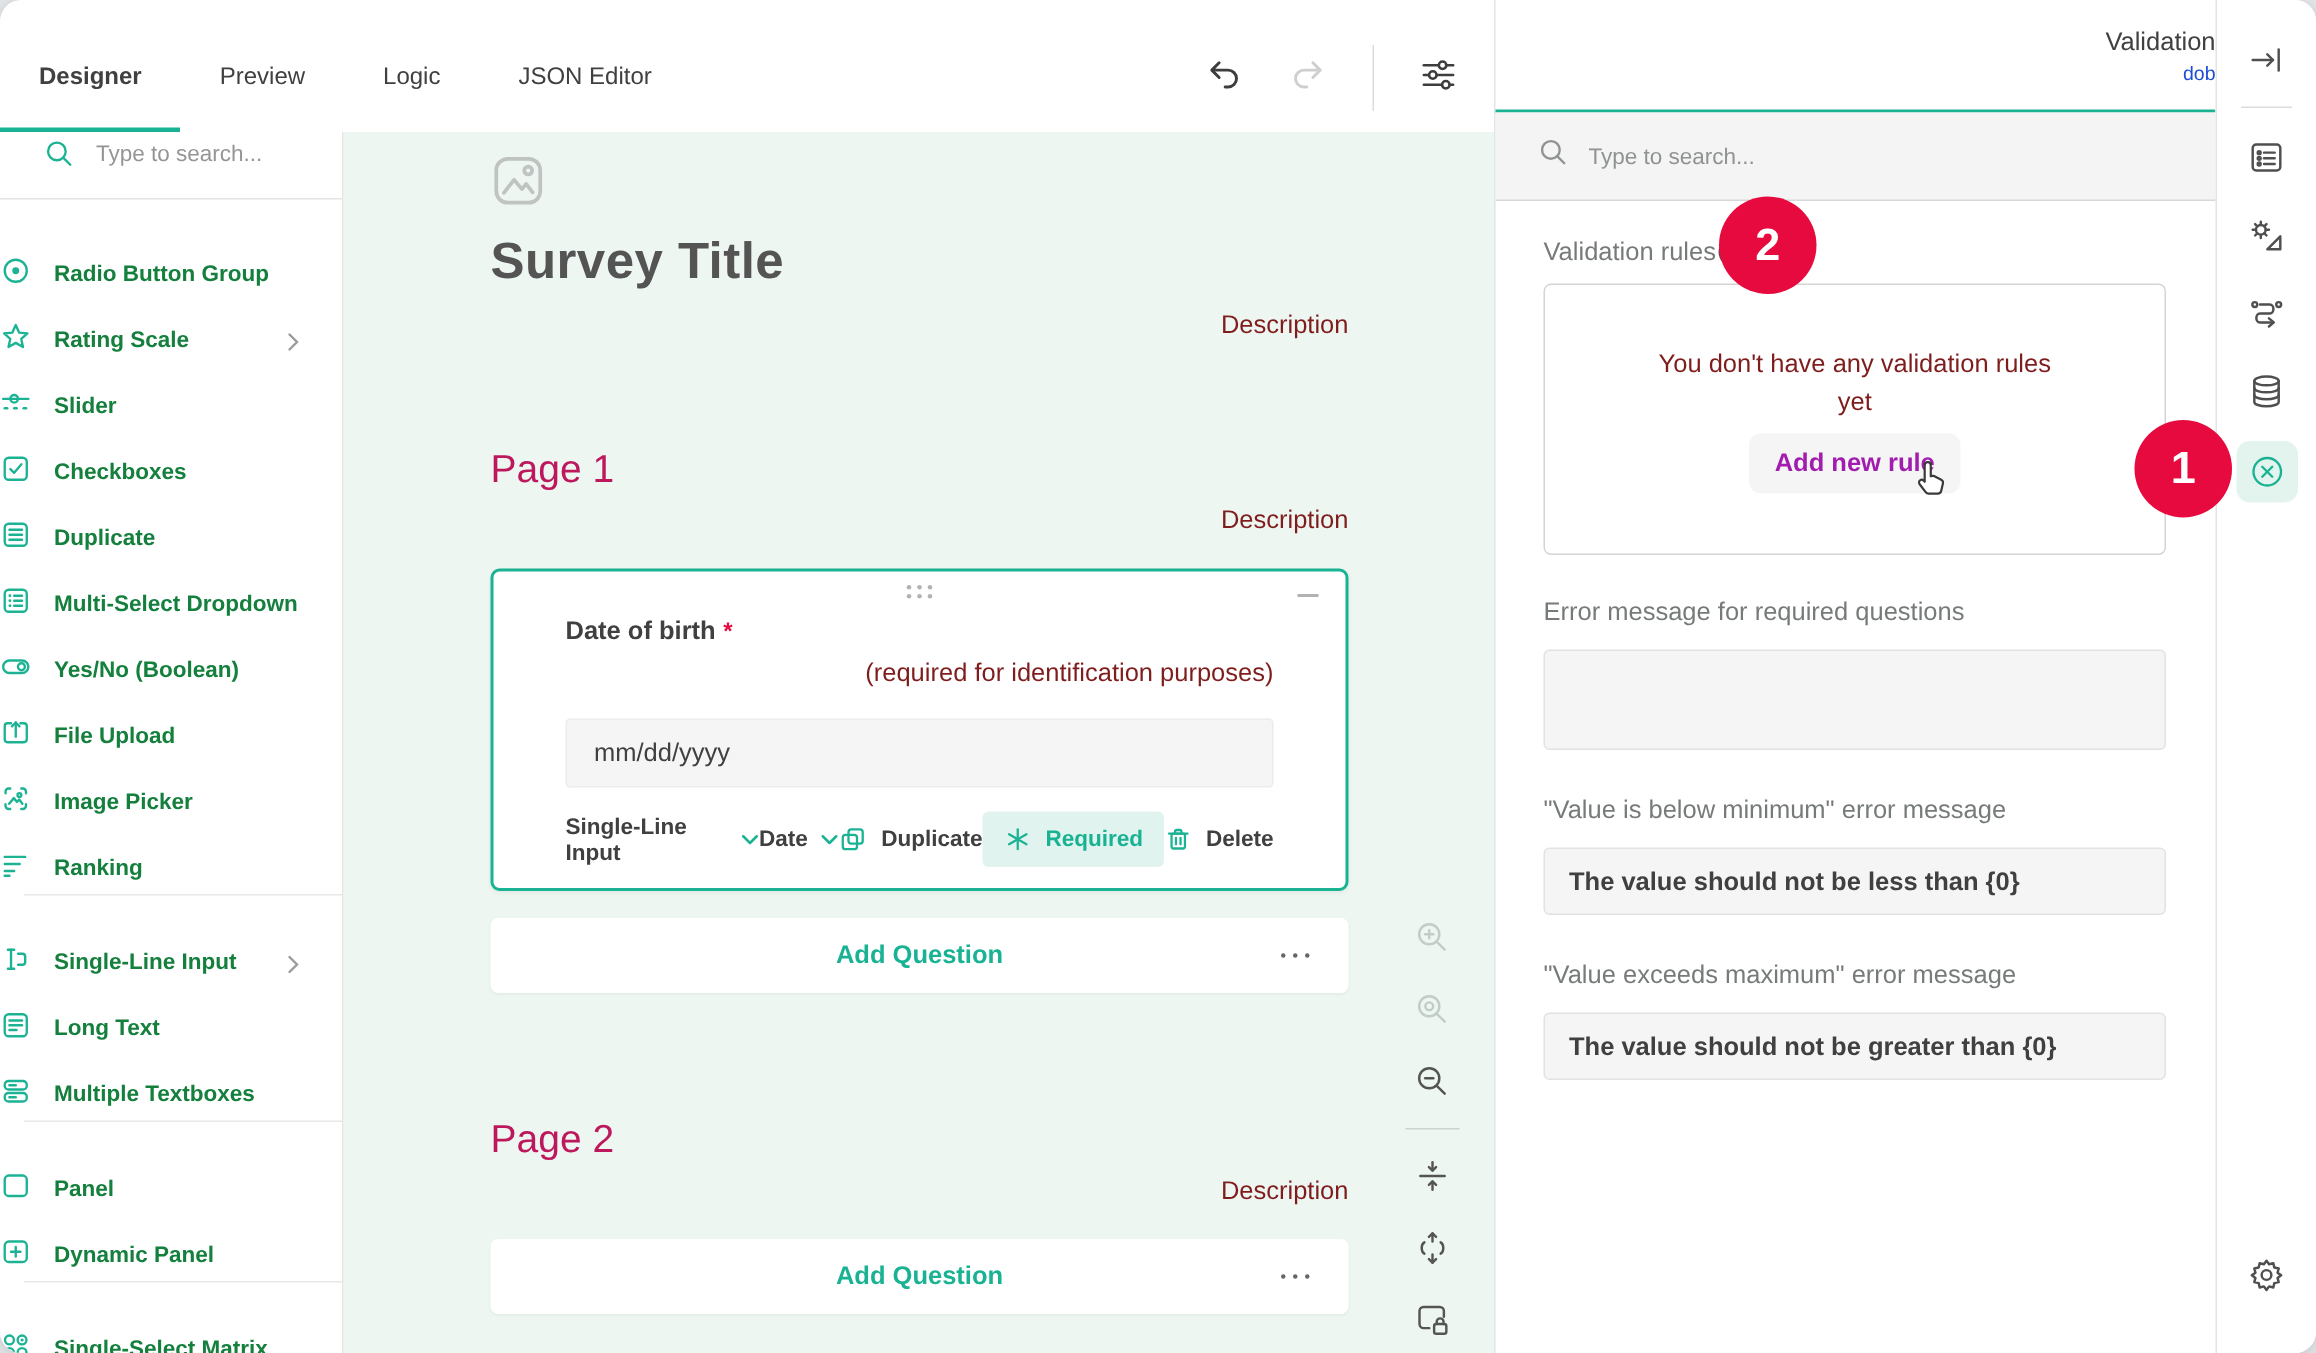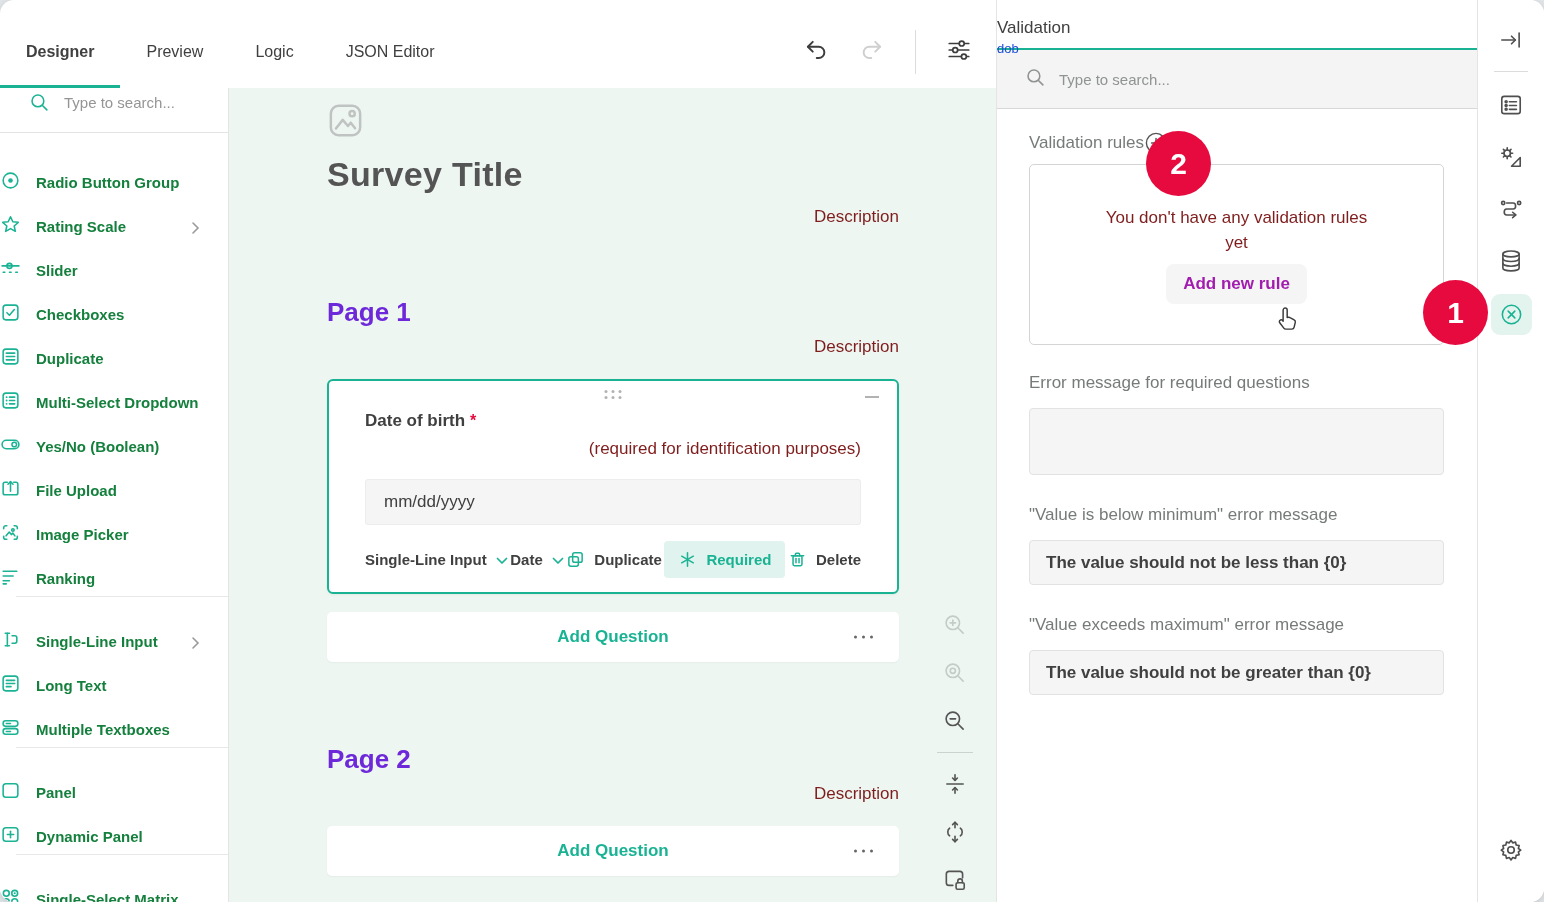--- a/index.html
+++ b/index.html
@@ -36,26 +36,26 @@
   .sicon svg .fil{ fill:#1cb394; stroke:none; }
 
   
   .canvas{ position:absolute; left:229px; top:72px; width:767px; bottom:0; background:#eef6f1; overflow:hidden; }
   .content{ position:absolute; left:98px; top:0; width:572px; }
   .img-ph{ margin-top:30px; width:37px; height:37px; }
   .img-ph svg *{ stroke:#bfc3c2; fill:none; stroke-width:1.6; stroke-linecap:round; stroke-linejoin:round; }
   .survey-title{ margin-top:16px; font-size:34px; font-weight:bold; color:#545454; letter-spacing:.3px; }
   .muted{ color:#7f1d1d; font-size:17px;text-align:right; }
   .survey-desc{ margin-top:13px; }
-  .page-title{ margin-top:70px; font-size:26px; font-weight:bold; color:#6d28d9; }
+  .page-title{ margin-top:70px; font-size:26px; font-weight:normal; color:#be185d; }
   .page-title.second{ margin-top:82px; }
   .page-desc{ margin-top:9px; }
 
   .qcard{ margin-top:22px; background:#fff; border:2px solid #19b394; border-radius:6px;
-    position:relative; padding:30px 36px 14px; box-shadow:0 1px 3px rgba(0,0,0,.05); }
+    position:relative; padding:30px 48px 14px; box-shadow:0 1px 3px rgba(0,0,0,.05); }
   .drag-dots{ position:absolute; top:9px; left:50%; transform:translateX(-50%);
     display:grid; grid-template-columns:repeat(3,3px); gap:3px 4px; }
   .drag-dots i{ width:3px; height:3px; background:#b2b2b2; border-radius:50%; }
   .q-collapse{ position:absolute; top:15px; right:18px; width:14px; height:2px; background:#b2b2b2; cursor:pointer; }
   .q-title{ font-size:17px; font-weight:bold; color:#404040; }
   .q-star{ color:#e60a3e; margin-left:5px; font-weight:bold; }
   .q-desc{ margin-top:8px; }
   .q-input{ margin-top:20px; width:100%; height:46px; background:#f5f5f5; border:1px solid #ececec;
     border-radius:3px; padding-left:18px; font-size:17px; color:#404040; font-family:"Liberation Sans",sans-serif; }
   .q-footer{ margin-top:16px; display:flex; align-items:center; justify-content:space-between;
@@ -78,21 +78,21 @@
   .ztools{ position:absolute; right:23px; top:540px; display:flex; flex-direction:column;
     align-items:center; gap:22px; }
   .zicon{ width:26px; height:26px; display:flex; cursor:pointer; }
   .zicon svg *{ stroke:#545454; fill:none; stroke-width:1.5; stroke-linecap:round; stroke-linejoin:round; }
   .zicon.dis svg *{ stroke:#c2cdc7; }
   .zdiv{ width:36px; height:1px; background:#c9d4ce; margin:-4px 0; }
 
   
   .panel{ position:absolute; left:996px; top:0; width:481px; height:100%; background:#fff;
     border-left:1px solid #e4e4e4; }
-  .p-header{ height:50px; border-bottom:2px solid #19b394; text-align:left; padding-top:18px; }
+  .p-header{ height:75px; border-bottom:2px solid #19b394; text-align:right; padding-top:18px; }
   .p-title{ font-size:17px; color:#404040; }
   .p-sub{ margin-top:3px; font-size:13px; color:#1d4ed8; }
   .p-search{ height:59px; background:#f4f4f4; border-bottom:1px solid #d8d8d8; display:flex;
     align-items:center; padding-left:28px; gap:13px; }
   .p-search input{ border:none; outline:none; background:transparent; font-size:15px; color:#404040;
     width:200px; font-family:"Liberation Sans",sans-serif; }
   .p-search input::placeholder{ color:#8f9392; }
   .p-body{ padding:22px 33px 0 32px; }
   .rules-head{ display:flex; align-items:center; justify-content:flex-start; }
   .p-label{ font-size:17px; color:#767b7a; }

